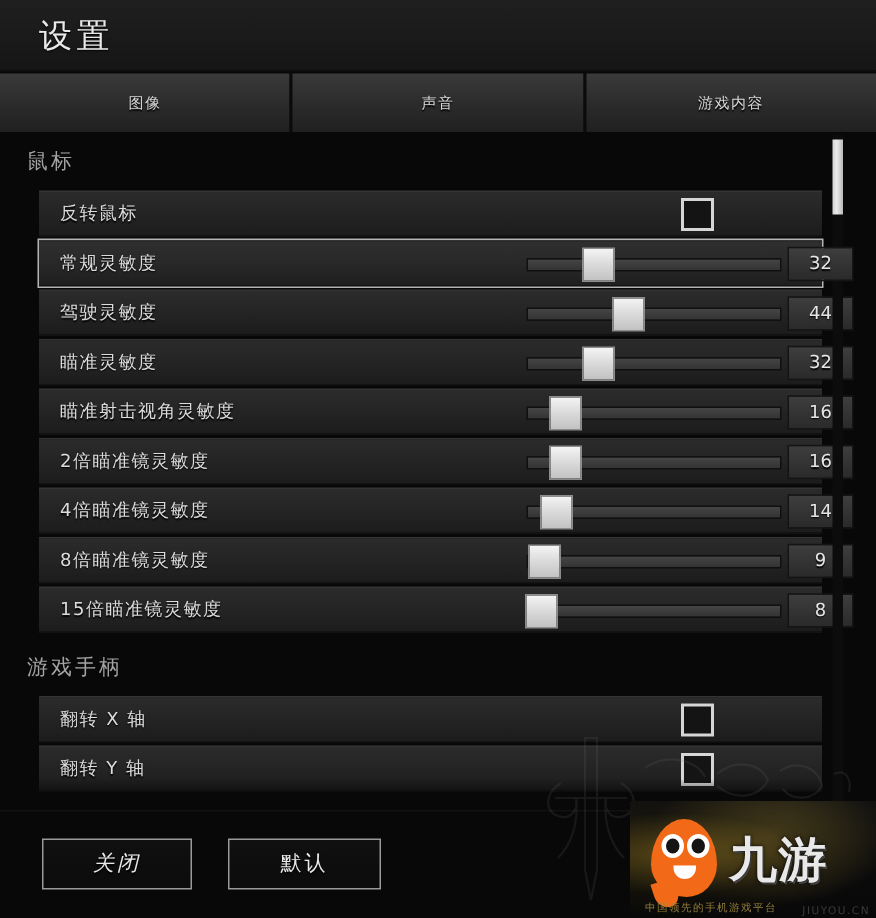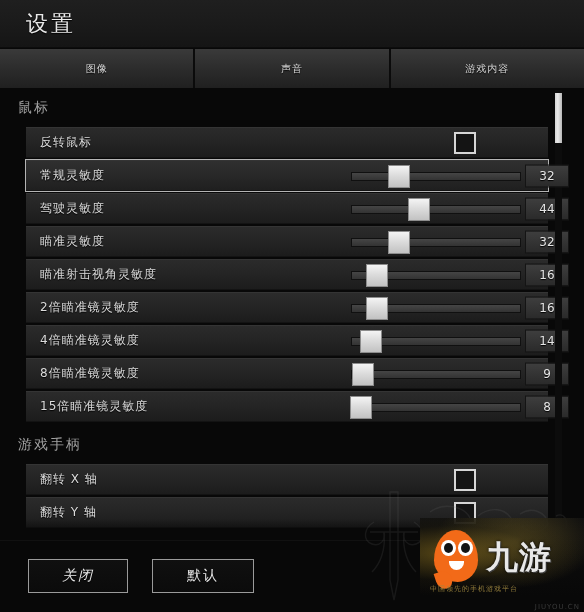--- a/index.html
+++ b/index.html
@@ -174,21 +174,21 @@
   .btn-default { left: 140px; width: 102px; margin-left: 12px; }
 
   
   .wm-sword {
     position: absolute; left: 360px; top: 488px;
     width: 210px; height: 124px;
     opacity: 0.30;
     pointer-events: none;
   }
   .wm-logo {
-    position: absolute; right: 0px; bottom: 16px;
+    position: absolute; right: 0px; bottom: 0px;
     width: 164px; height: 78px;
     pointer-events: none;
     overflow: hidden;
   }
   .wm-logo-bg {
     position: absolute; inset: 0;
     background:
       radial-gradient(ellipse at 18% 45%, rgba(150,120,30,0.55) 0%, rgba(40,34,12,0.25) 45%, rgba(10,10,10,0) 70%),
       radial-gradient(ellipse at 58% 30%, rgba(190,160,60,0.35) 0%, rgba(10,10,10,0) 60%),
       linear-gradient(to bottom, rgba(16,16,16,0.9), rgba(8,8,8,0.95));

